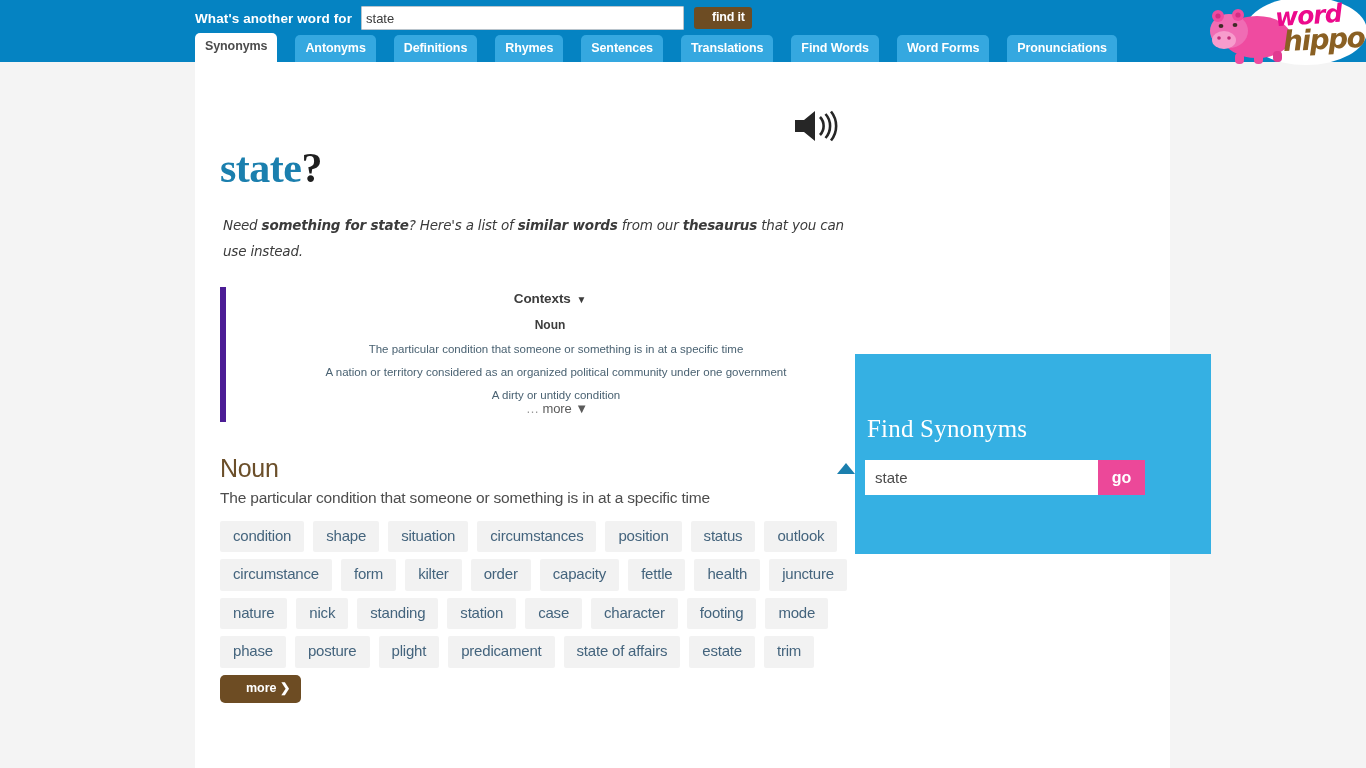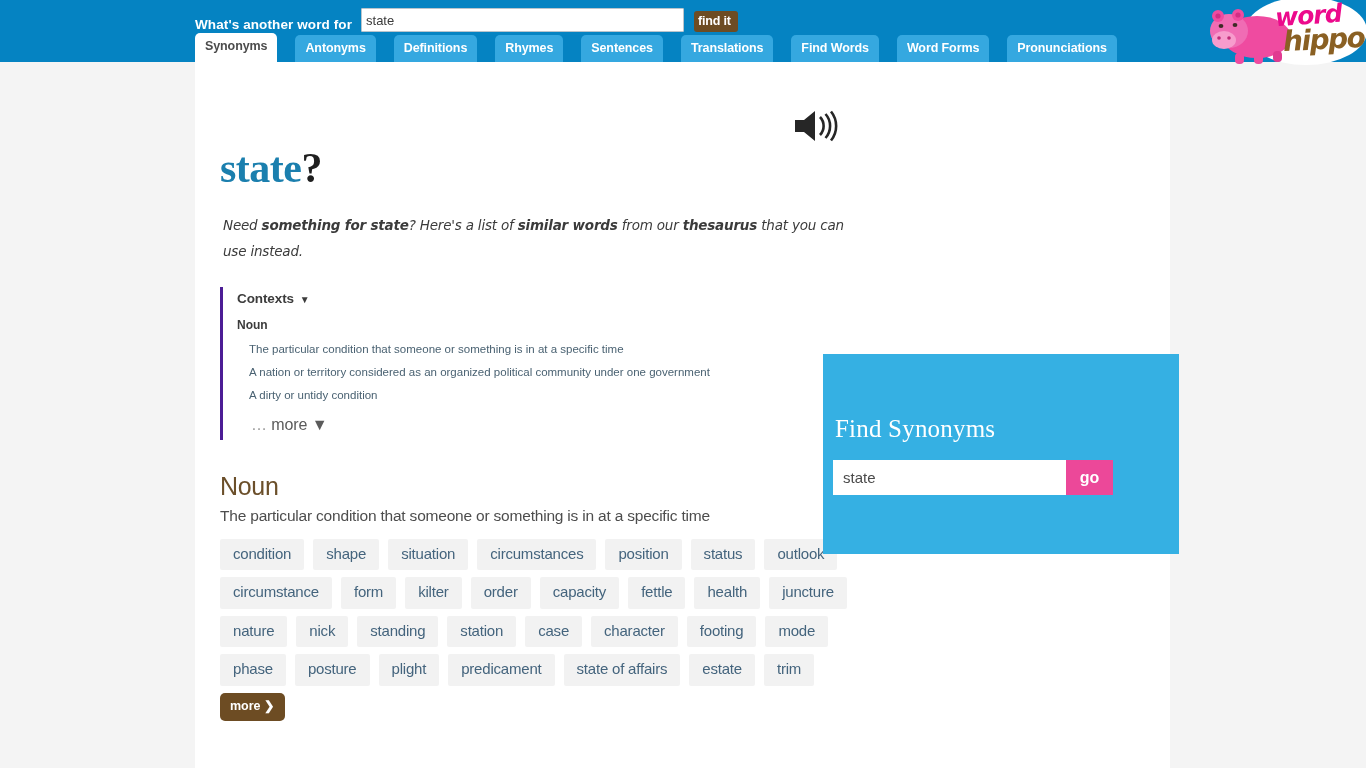--- a/index.html
+++ b/index.html
@@ -26,21 +26,21 @@
   .topbar-inner {
     position: absolute;
     left: 195px; top: 0;
     width: 1171px;
     height: 62px;
   }
   .search-row {
     position: absolute;
     left: 0; top: 4px;
     display: flex;
-    align-items: flex-end;
+    align-items: center;
     height: 28px;
   }
   .search-label {
     color: #ffffff;
     font-size: 13.5px;
     font-weight: bold;
     letter-spacing: 0.1px;
     white-space: nowrap;
     margin-right: 9px;
   }
@@ -58,21 +58,21 @@
     border-radius: 1px;
   }
   .find-it-btn {
     margin-left: 10px;
     background: #6d4c23;
     color: #ffffff;
     font-size: 12.5px;
     font-weight: bold;
     border: none;
     border-radius: 3px;
-    padding: 4px 7px 5px 4px;
+    padding: 4px 7px 5px 18px;
     cursor: pointer;
     font-family: "Liberation Sans", sans-serif;
     line-height: 1;
     letter-spacing: -0.2px;
   }
 
   
   .tabs {
     position: absolute;
     left: 0; top: 33px;
@@ -181,23 +181,24 @@
     line-height: 1.95;
     margin: 18px 0 0 3px;
     width: 625px;
     letter-spacing: -0.2px;
   }
   .lead b { font-weight: bold; }
 
   
   .contexts {
     margin: 22px 0 0 0;
-    border-left: 3px solid #4c1d95;
+    border-left: 6px solid #4c1d95;
     padding: 4px 0 6px 14px;
     width: 620px;
+    text-align: center;
   }
   .contexts-head {
     font-size: 13.5px;
     font-weight: bold;
     color: #3c3c3c;
     cursor: pointer;
     letter-spacing: -0.1px;
   }
   .contexts-head .caret { font-size: 10px; margin-left: 2px; }
   .contexts-pos {
@@ -207,23 +208,22 @@
     margin-top: 12px;
   }
   .context-item {
     font-size: 11.5px;
     color: #4a6272;
     margin-top: 11px;
     margin-left: 12px;
     cursor: pointer;
   }
   .contexts-more {
-    font-size: 16px;
+    font-size: 13px;
     color: #5b5b5b;
-    margin-top: 15px;
     margin-left: 14px;
     cursor: pointer;
     letter-spacing: -0.1px;
   }
   .contexts-more .dots { color: #9a9a9a; }
 
   
   .section {
     margin-top: 32px;
     position: relative;
@@ -270,41 +270,41 @@
     white-space: nowrap;
     line-height: 1.1;
     letter-spacing: -0.2px;
     text-align: right;
   }
   .chip-more {
     background: #6d4c23;
     color: #ffffff;
     font-size: 12.5px;
     font-weight: bold;
-    padding: 6px 10px 7px 10px;
+    padding: 6px 10px 7px 26px;
     border-radius: 5px;
     cursor: pointer;
     align-self: center;
     line-height: 1.2;
   }
 
   .quote {
     font-family: "Liberation Serif", serif;
     font-style: italic;
     font-size: 17px;
     color: #3a3a3a;
     margin-top: 27px;
     letter-spacing: -0.1px;
   }
   .quote b { font-weight: bold; font-style: italic; }
 
   
   .sidebar {
     position: absolute;
-    left: 628px; top: 292px;
+    left: 660px; top: 292px;
     width: 356px;
     height: 200px;
     background: #35b0e3;
   }
   .sidebar h3 {
     font-family: "Liberation Serif", serif;
     font-size: 25px;
     font-weight: normal;
     color: #ffffff;
     margin: 0;

